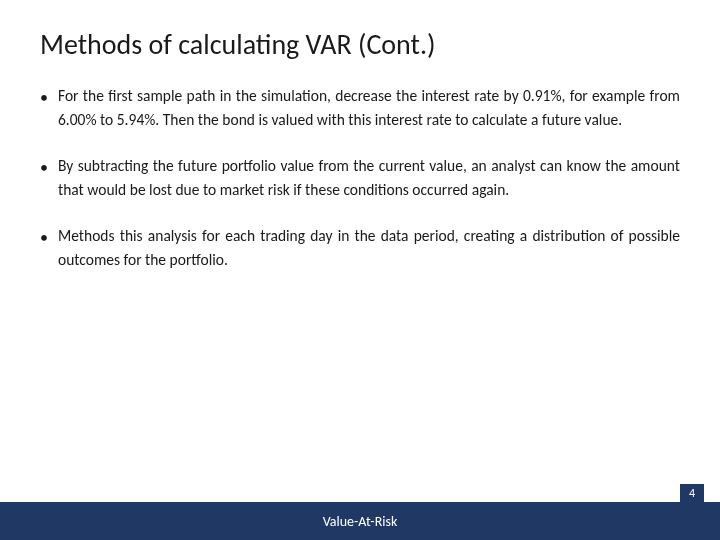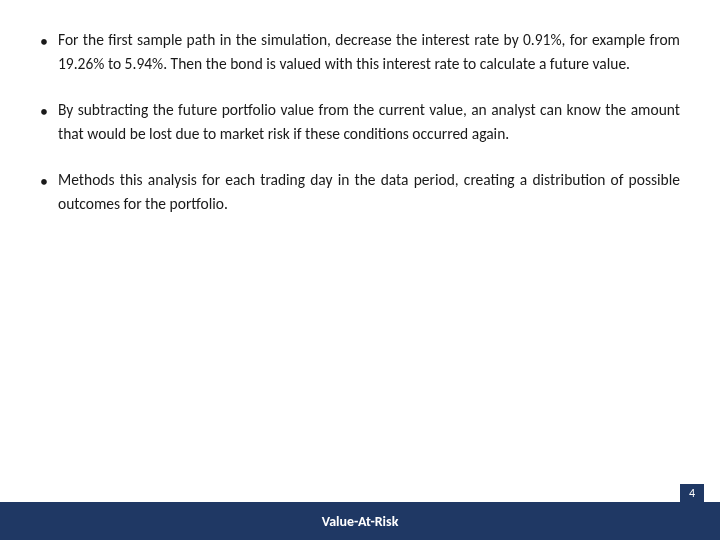--- a/index.html
+++ b/index.html
@@ -78,46 +78,47 @@
       height: 38px;
       display: flex;
       align-items: center;
       justify-content: center;
       position: relative;
     }
 
     .footer-text {
       color: #ffffff;
       font-size: 14px;
-      font-weight: bold;
+      font-weight: normal;
     }
 
     .slide-number {
       position: absolute;
       right: 16px;
       top: -18px;
       background: #1f3864;
       color: #ffffff;
       font-size: 12px;
       padding: 2px 8px;
       min-width: 24px;
       text-align: center;
     }
   </style>
 </head>
 <body>
 
 <div class="slide-container">
   <div class="slide-content">
+    <h1 class="slide-title">Methods of calculating VAR (Cont.)</h1>
 
     <ul class="bullet-list">
 
       <li class="bullet-item filled">
         <span class="bullet-marker">•</span>
-        <span class="bullet-text">For the first sample path in the simulation, decrease the interest rate by 0.91%, for example from 19.26% to 5.94%.  Then the bond is valued with this interest rate to calculate a future value.</span>
+        <span class="bullet-text">For the first sample path in the simulation, decrease the interest rate by 0.91%, for example from 6.00% to 5.94%.  Then the bond is valued with this interest rate to calculate a future value.</span>
       </li>
 
       <li class="bullet-item empty">
         <span class="bullet-marker">•</span>
         <span class="bullet-text">By subtracting the future portfolio value from the current value, an analyst can know the amount that would be lost due to market risk if these conditions occurred again.</span>
       </li>
 
       <li class="bullet-item empty">
         <span class="bullet-marker">•</span>
         <span class="bullet-text">Methods this analysis for each trading day in the data period, creating a distribution of possible outcomes for the portfolio.</span>

